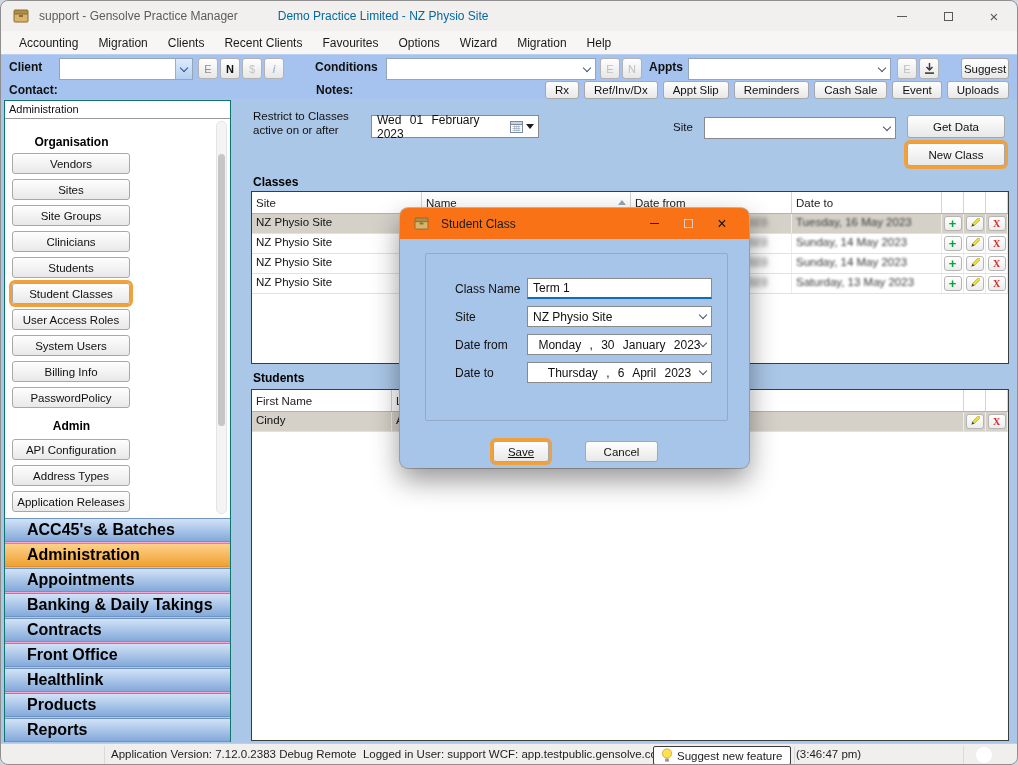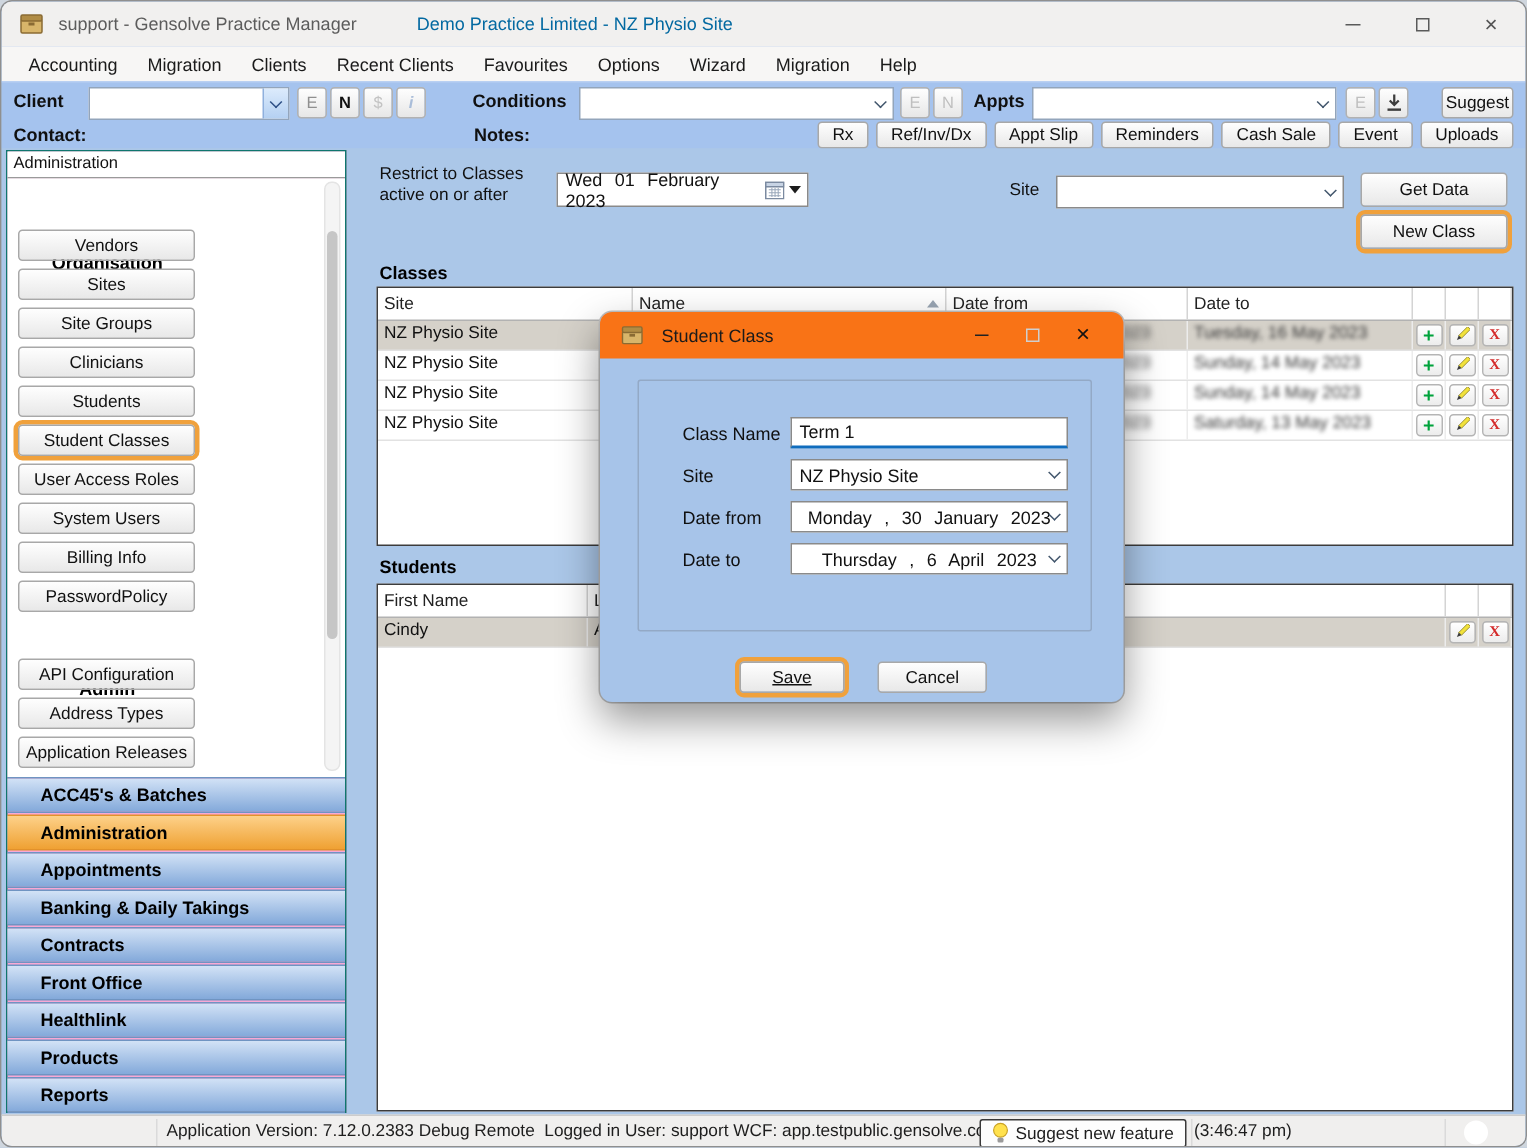--- a/index.html
+++ b/index.html
@@ -39,26 +39,26 @@
   .action-row { position:absolute; top:26px; right:8px; display:flex; gap:5px; }
   .action-row .btn { height:18px; padding:0 9px; }
 
   
   .content { position:absolute; left:0; top:98px; right:0; height:644px; background:#abc7e8; }
 
   
   .sidebar { position:absolute; left:3px; top:1px; width:227px; height:642px; background:#f9a8d4; border:1px solid #0f766e; }
   .sb-head { height:18px; background:#fff; border-bottom:1px solid #9a9a9a; font-size:11px; color:#111; padding:2px 0 0 4px; }
   .sb-panel { position:absolute; left:0; top:18px; right:0; height:399px; background:#fff; }
-  .sb-section-title { position:absolute; left:0; width:133px; text-align:center; font-size:12px; font-weight:bold; color:#000;margin-top:33px; }
+  .sb-section-title { position:absolute; left:0; width:133px; text-align:center; font-size:12px; font-weight:bold; color:#000; }
   .side-btn { position:absolute; left:7px; width:118px; height:21px; }
   .sb-scroll { position:absolute; right:3px; top:2px; width:11px; height:393px; background:#f4f4f4; border:1px solid #e4e4e4; border-radius:5px; }
   .sb-thumb { position:absolute; left:1px; right:1px; top:32px; height:272px; background:#c6c6c6; border-radius:5px; }
   .accordion { position:absolute; left:0; right:0; top:417px; }
-  .acc-item { height:24px; margin-bottom:1px; background:linear-gradient(#d2e2f6,#83a9da); border:1px solid #6f94c2; border-left:none; border-right:none; font-size:12px; font-weight:bold; color:#000; line-height:22px; padding-left:22px; }
+  .acc-item { height:24px; margin-bottom:1px; background:linear-gradient(#d2e2f6,#83a9da); border:1px solid #6f94c2; border-left:none; border-right:none; font-size:16px; font-weight:bold; color:#000; line-height:22px; padding-left:22px; }
   .acc-item.active { background:linear-gradient(#FDD189,#EFA133); border-color:#E2912B; }
 
   
   .main-label { position:absolute; font-size:12px; font-weight:bold; color:#000; }
   .small-label { position:absolute; font-size:11.5px; color:#101010; line-height:14px; }
   .datefield { position:absolute; left:370px; top:16px; width:168px; height:23px; background:#fff; border:1px solid #8a8a8a; display:flex; align-items:center; font-size:12px; padding-left:5px; word-spacing:5px; color:#111; }
   .datefield .dficons { margin-left:auto; display:flex; align-items:center; gap:3px; padding-right:4px; }
   .tri-down { width:0; height:0; border-left:4px solid transparent; border-right:4px solid transparent; border-top:5px solid #1c1c1c; }
 
   
@@ -463,21 +463,21 @@
           <span class="f-label">Date to</span>
           <div class="dlg-datecombo">
             <span>Thursday , 6 April 2023</span>
             <span class="chev-zone">
                 <span class="chev"></span>
               </span>
           </div>
         </div>
       </div>
       <div class="dlg-actions">
-        <div class="btn ring" style="left:93px; width:70px;text-decoration:underline;">Save</div>
+        <div class="btn ring" style="left:93px; width:56px;text-decoration:underline;">Save</div>
         <div class="btn" style="left:185px; width:73px;">Cancel</div>
       </div>
     </div>
 
   </div>
 
   <div class="statusbar">
     <div class="sb-sep" style="left:103px;"></div>
     <div class="sb-info">Application Version: 7.12.0.2383 Debug Remote  Logged in User: support WCF: app.testpublic.gensolve.com:4551</div>
     <div class="suggest-btn">

